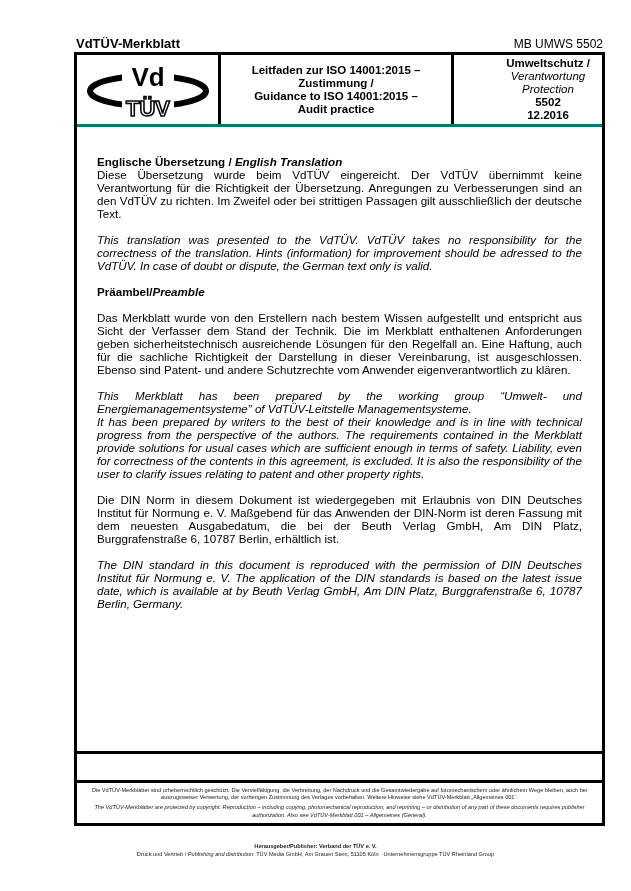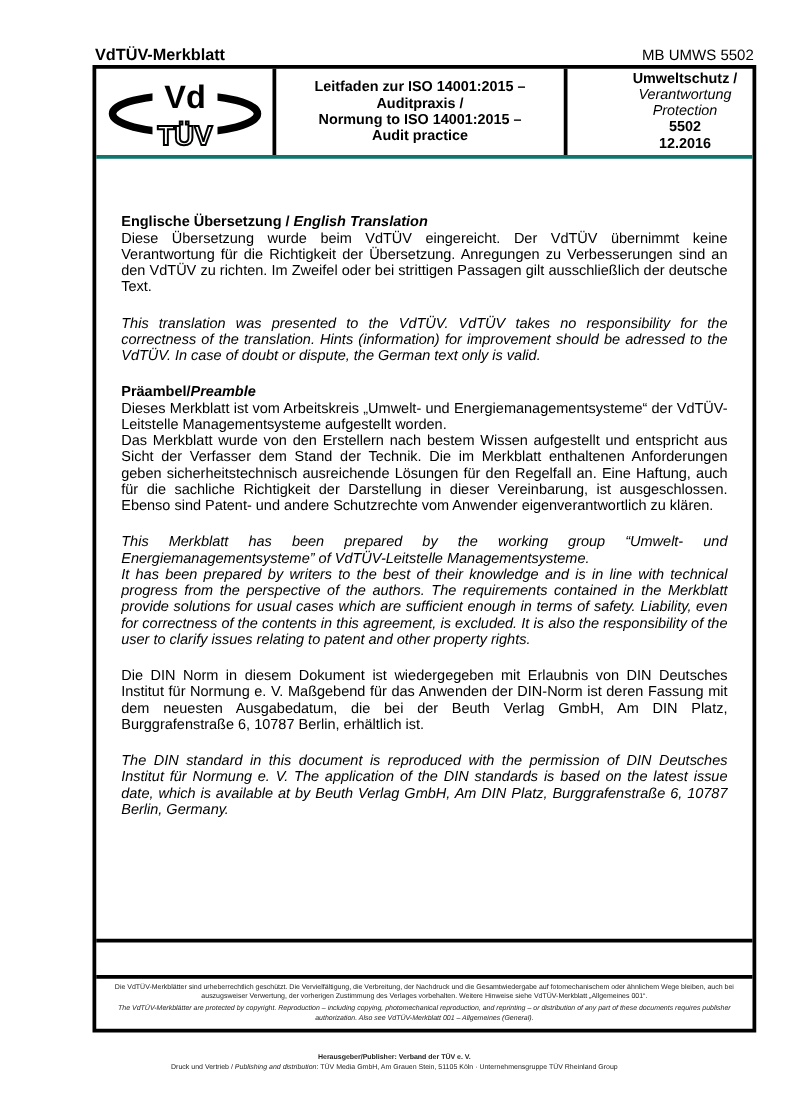--- a/index.html
+++ b/index.html
@@ -25,21 +25,21 @@
     .hcell { display: flex; align-items: center; justify-content: center; text-align: center; }
     .logo-cell { width: 141px; border-right: 3px solid #000; }
     .title-cell { width: 230px; border-right: 3px solid #000; font-size: 11.5px; font-weight: bold; line-height: 13px; }
     .cat-cell { flex: 1; font-size: 11.5px; font-weight: bold; line-height: 13px; margin-left: 40px; }
     .cat-cell .it { font-style: italic; font-weight: normal; }
     .body {
       height: 627px; padding: 28px 20px 0 20px; box-sizing: border-box;
       border-bottom: 3px solid #000;
       font-size: 11.6px; line-height: 13px; text-align: justify;
     }
-    .body p { margin: 16px 0 13px 0; }
+    .body p { margin: 0 0 13px 0; }
     .body .h { font-weight: bold; display: block; }
     .body .it { font-style: italic; }
     .body .hi { font-style: italic; }
     .blank { height: 26px; border-bottom: 3px solid #000; }
     .legal {
       height: 40px; font-size: 5.6px; line-height: 7.2px; text-align: center;
       padding-top: 4px; box-sizing: border-box; color: #222;
     }
     .legal .it { font-style: italic; display: block; margin-top: 3px; }
     .publisher {
@@ -62,22 +62,22 @@
         <ellipse cx="64" cy="32" rx="58" ry="15" fill="none" stroke="#000" stroke-width="6"></ellipse>
         <rect x="38" y="6" width="52" height="22" fill="#fff"></rect>
         <rect x="38" y="34" width="52" height="26" fill="#fff"></rect>
         <text x="64" y="27" text-anchor="middle" font-family="Liberation Sans, sans-serif" font-weight="bold" font-size="26" fill="#000">Vd</text>
         <text x="64" y="57" text-anchor="middle" font-family="Liberation Sans, sans-serif" font-weight="bold" font-size="22" fill="#fff" stroke="#000" stroke-width="1.6">TÜV</text>
       </svg>
     </div>
     <div class="hcell title-cell">
       <div>
         <div>Leitfaden zur ISO 14001:2015 –</div>
-        <div>Auditpraxis /</div>
-        <div>Normung to ISO 14001:2015 –</div>
+        <div>Zustimmung /</div>
+        <div>Guidance to ISO 14001:2015 –</div>
         <div>Audit practice</div>
       </div>
     </div>
     <div class="hcell cat-cell">
       <div>
         <div>Umweltschutz /</div>
         <div class="it">Verantwortung Protection</div>
         <div>5502</div>
         <div>12.2016</div>
       </div>
@@ -86,21 +86,21 @@
 
   <div class="body">
     <p>
       <span class="h"><span>Englische Übersetzung / </span><span class="hi">English Translation</span></span>
       <span>Diese Übersetzung wurde beim VdTÜV eingereicht. Der VdTÜV übernimmt keine Verantwortung für die Richtigkeit der Übersetzung. Anregungen zu Verbesserungen sind an den VdTÜV zu richten. Im Zweifel oder bei strittigen Passagen gilt ausschließlich der deutsche Text.</span>
     </p>
     <p class="it">This translation was presented to the VdTÜV. VdTÜV takes no responsibility for the correctness of the translation. Hints (information) for improvement should be adressed to the VdTÜV. In case of doubt or dispute, the German text only is valid.</p>
 
     <p>
       <span class="h"><span>Präambel/</span><span class="hi">Preamble</span></span>
-      <span>Dieses Merkblatt ist vom Arbeitskreis „Umwelt- und Energiemanagementsysteme“ der VdTÜV-Leitstelle Managementsysteme aufgestellt worden.</span><br>
+      <br>
       <span>Das Merkblatt wurde von den Erstellern nach bestem Wissen aufgestellt und entspricht aus Sicht der Verfasser dem Stand der Technik. Die im Merkblatt enthaltenen Anforderungen geben sicherheitstechnisch ausreichende Lösungen für den Regelfall an. Eine Haftung, auch für die sachliche Richtigkeit der Darstellung in dieser Vereinbarung, ist ausgeschlossen. Ebenso sind Patent- und andere Schutzrechte vom Anwender eigenverantwortlich zu klären.</span>
     </p>
     <p class="it">
       <span>This Merkblatt has been prepared by the working group “Umwelt- und Energiemanagementsysteme” of VdTÜV-Leitstelle Managementsysteme.</span><br>
       <span>It has been prepared by writers to the best of their knowledge and is in line with technical progress from the perspective of the authors. The requirements contained in the Merkblatt provide solutions for usual cases which are sufficient enough in terms of safety. Liability, even for correctness of the contents in this agreement, is excluded. It is also the responsibility of the user to clarify issues relating to patent and other property rights.</span>
     </p>
 
     <p>Die DIN Norm in diesem Dokument ist wiedergegeben mit Erlaubnis von DIN Deutsches Institut für Normung e. V. Maßgebend für das Anwenden der DIN-Norm ist deren Fassung mit dem neuesten Ausgabedatum, die bei der Beuth Verlag GmbH, Am DIN Platz, Burggrafenstraße 6, 10787 Berlin, erhältlich ist.</p>
     <p class="it">The DIN standard in this document is reproduced with the permission of DIN Deutsches Institut für Normung e. V. The application of the DIN standards is based on the latest issue date, which is available at by Beuth Verlag GmbH, Am DIN Platz, Burggrafenstraße 6, 10787 Berlin, Germany.</p>
   </div>

